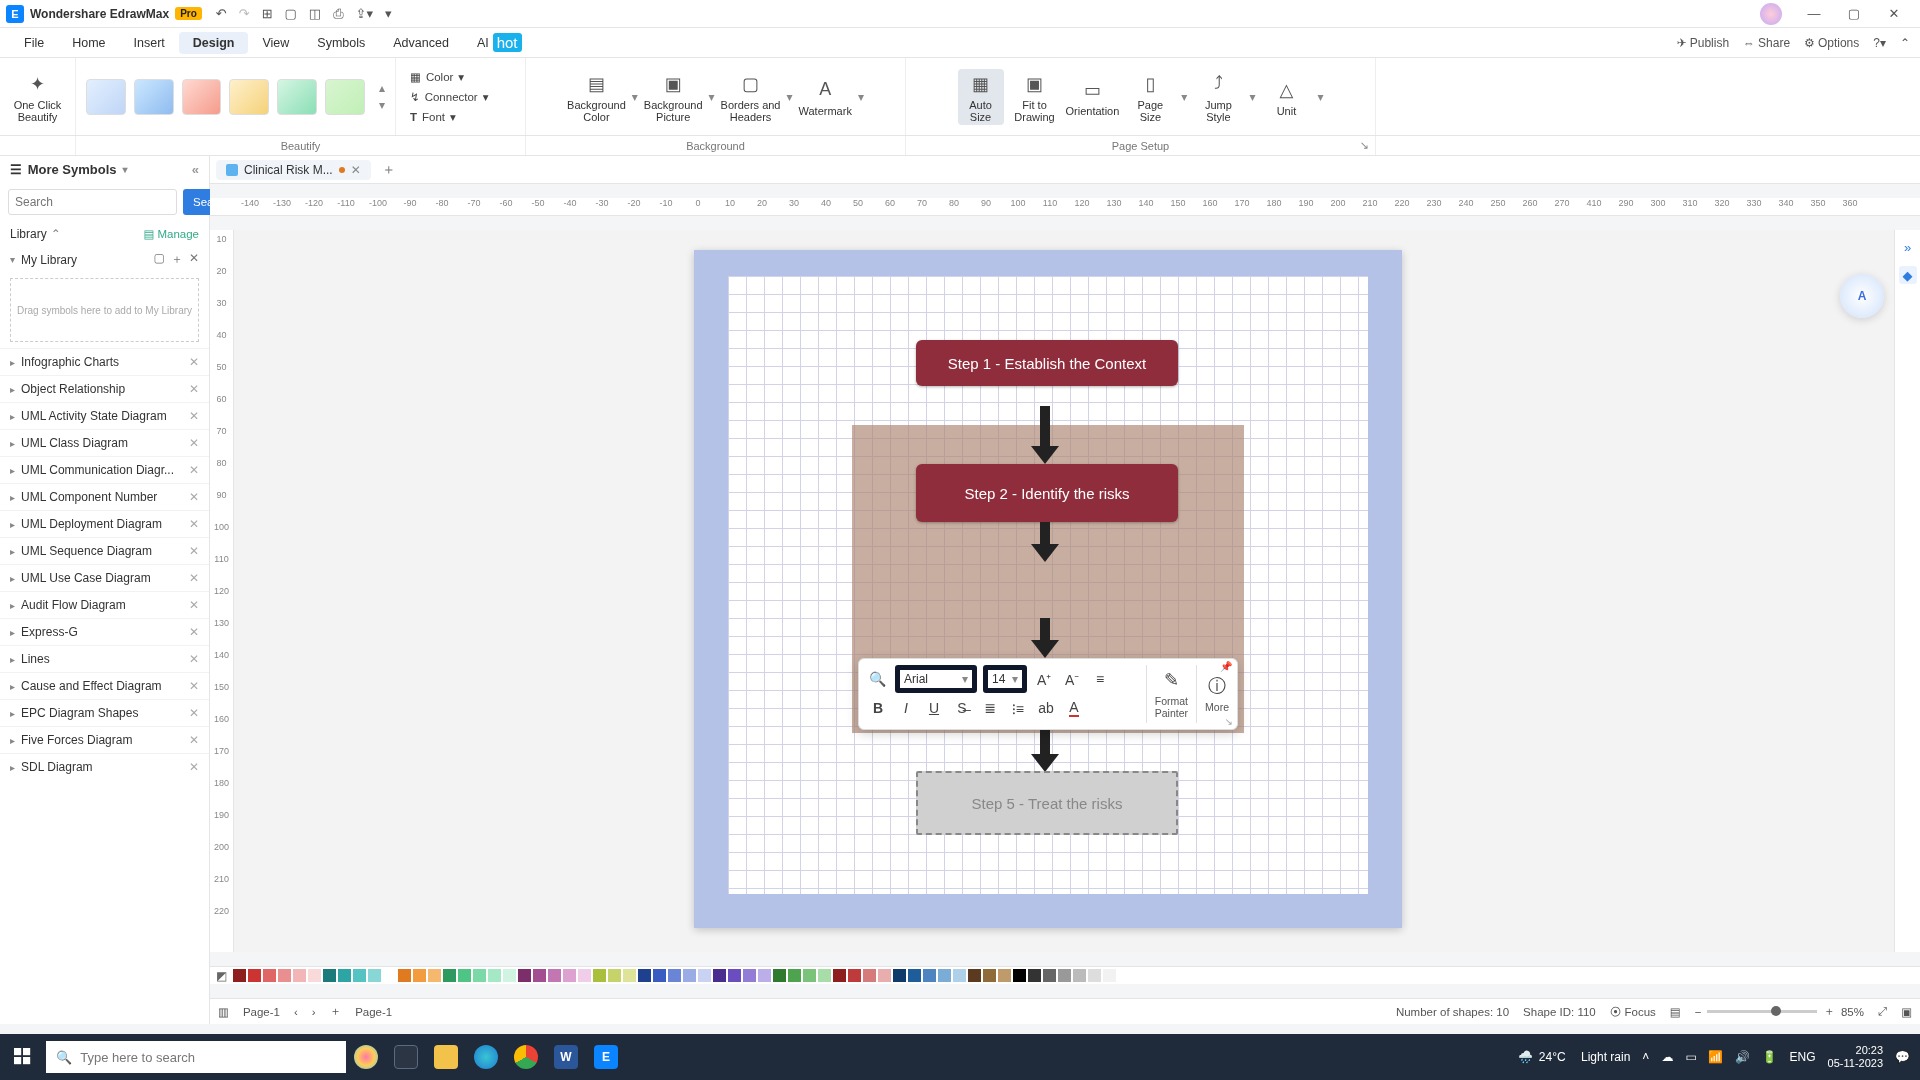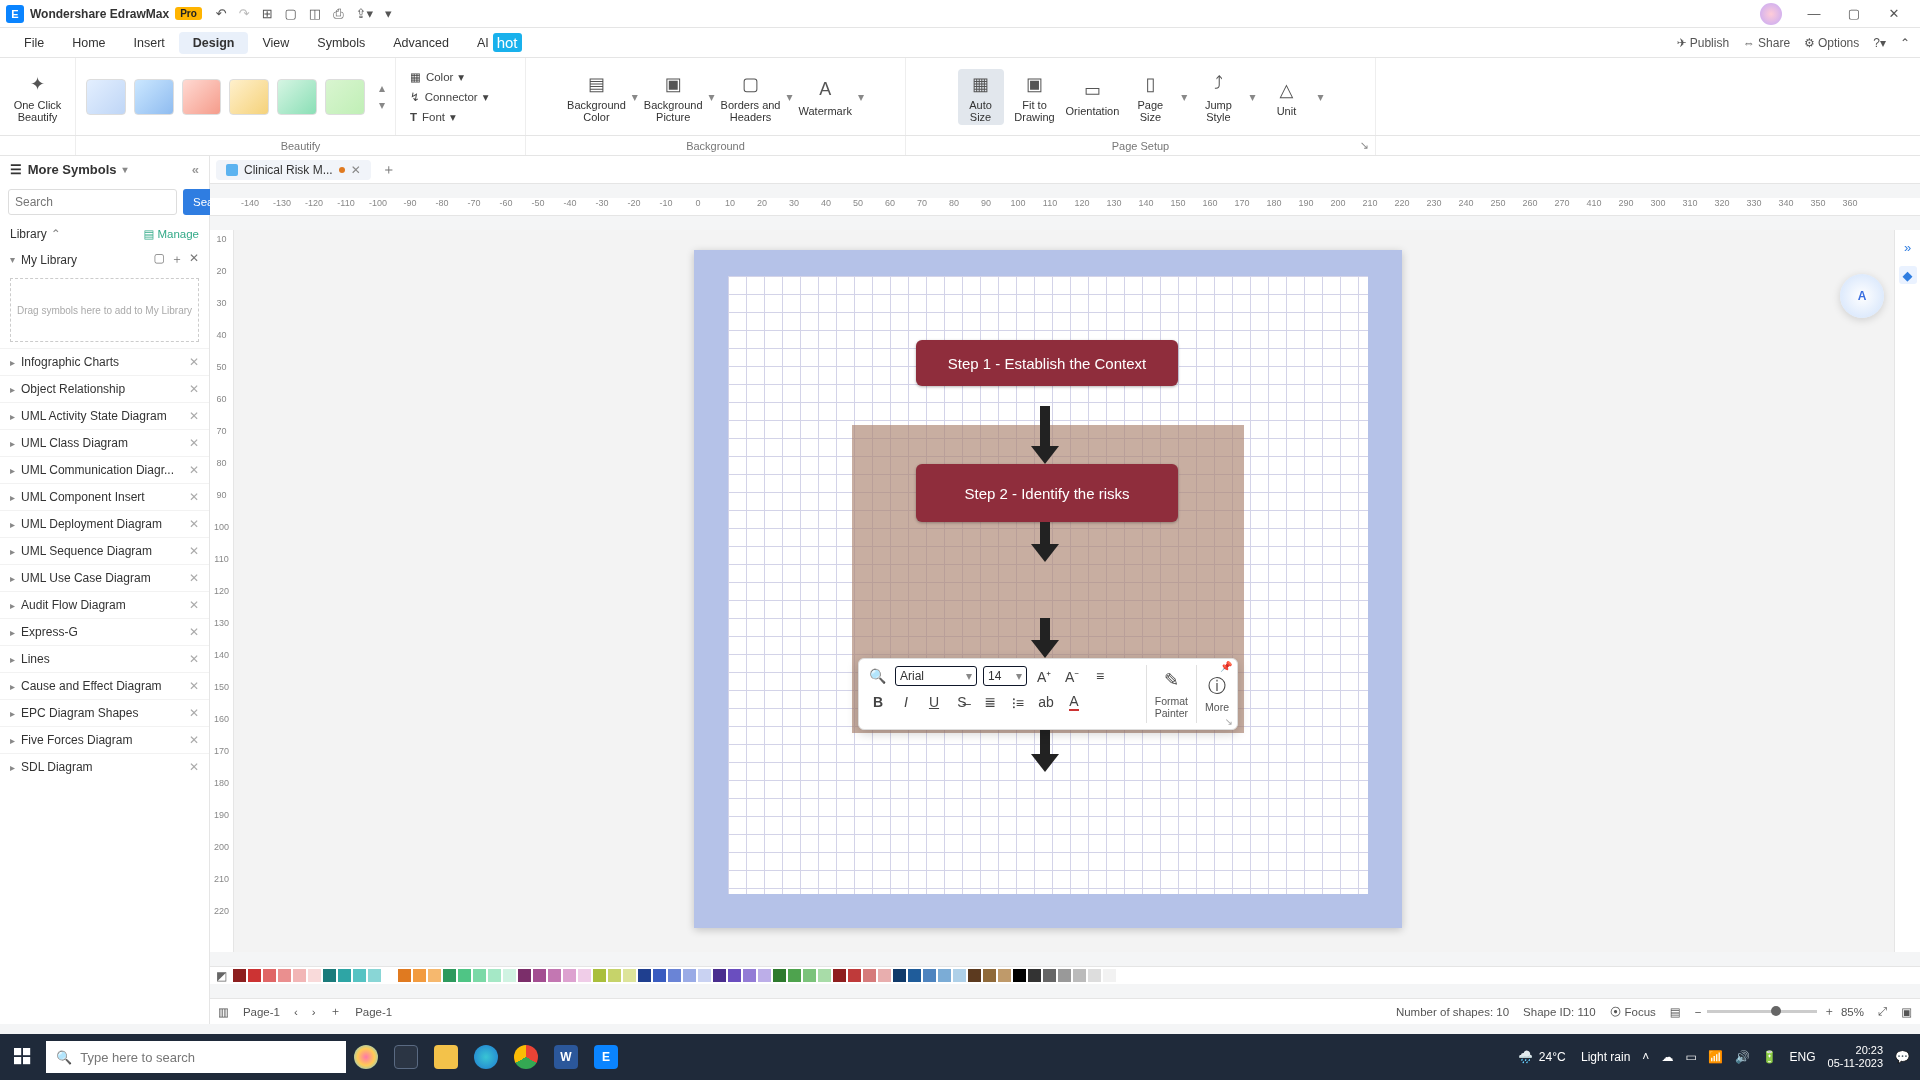--- a/index.html
+++ b/index.html
@@ -96,21 +96,21 @@
 .ar2 { top:272px; } .ar2 .shaft{height:22px;}
 .ar3 { top:368px; } .ar3 .shaft{height:22px;}
 .ar4 { top:468px; } .ar4 .shaft{height:36px;}
 
 .half4 { position:absolute; left:222px; top:408px; width:262px; height:10px; background:#8f2d3c; border-radius:6px 6px 0 0; }
 
 
 .floatbar { position:absolute; left:164px; top:408px; width:380px; height:72px; background:#fff; border:1px solid #ddd; border-radius:6px; box-shadow:0 3px 12px rgba(0,0,0,0.2); display:flex; padding:6px 8px; gap:6px; z-index:5; }
 .floatbar .col { display:flex; flex-direction:column; gap:4px; }
 .fbrow { display:flex; align-items:center; gap:6px; }
-.fontsel { border:1px solid #0f172a; border-radius:3px; padding:2px 4px; font-size:12px; display:flex; align-items:flex-end; gap:4px; }
+.fontsel { border:5px solid #0f172a; border-radius:3px; padding:2px 4px; font-size:12px; display:flex; align-items:flex-end; gap:4px; }
 .fontsel.name { width:82px; }
 .fontsel.size { width:44px; }
 .ficon { width:22px; height:22px; display:flex; align-items:center; justify-content:center; cursor:pointer; color:#444; font-size:14px; border-radius:3px; }
 .fsep { width:1px; background:#e0e0e0; align-self:stretch; margin:0 2px; }
 .flabel { font-size:10.5px; text-align:center; color:#555; }
 
 
 .rightpanel { position:absolute; right:0; top:0; width:26px; height:100%; background:#fff; border-left:1px solid #e5e5e5; display:flex; flex-direction:column; align-items:center; padding-top:8px; gap:10px; }
 .rightpanel .rp { width:18px; height:18px; color:#2f7de1; cursor:pointer; font-size:13px; display:flex; align-items:center; justify-content:center; }
 .aibadge { position:absolute; right:36px; top:44px; width:44px; height:44px; border-radius:50%; background:radial-gradient(circle,#fff,#cfe1fb); display:flex; align-items:center; justify-content:center; box-shadow:0 2px 8px rgba(0,0,0,0.15); font-weight:700; color:#3a6fe0; }
@@ -328,21 +328,21 @@
           <span>UML Class Diagram</span>
           <span class="x">✕</span>
         </div>
         <div class="catitem">
           <span class="arr">▸</span>
           <span>UML Communication Diagr...</span>
           <span class="x">✕</span>
         </div>
         <div class="catitem">
           <span class="arr">▸</span>
-          <span>UML Component Insert</span>
+          <span>UML Component Number</span>
           <span class="x">✕</span>
         </div>
         <div class="catitem">
           <span class="arr">▸</span>
           <span>UML Deployment Diagram</span>
           <span class="x">✕</span>
         </div>
         <div class="catitem">
           <span class="arr">▸</span>
           <span>UML Sequence Diagram</span>
@@ -497,20 +497,23 @@
             </div>
           <div class="arrow ar3">
               <div class="shaft"></div>
               <div class="head"></div>
             </div>
           <div class="half4"></div>
           <div class="arrow ar4">
               <div class="shaft"></div>
               <div class="head"></div>
             </div>
+          <div class="stepbox step5">
+            <input value="Step 5 - Treat the risks" style="">
+          </div>
 
           <div class="floatbar">
             <div class="col" style="flex:1">
               <div class="fbrow">
                 <span class="ficon">🔍</span>
                 <div class="fontsel name">
                     <span>Arial</span>
                     <span style="margin-left:auto;color:#888">▾</span>
                   </div>
                 <div class="fontsel size">

